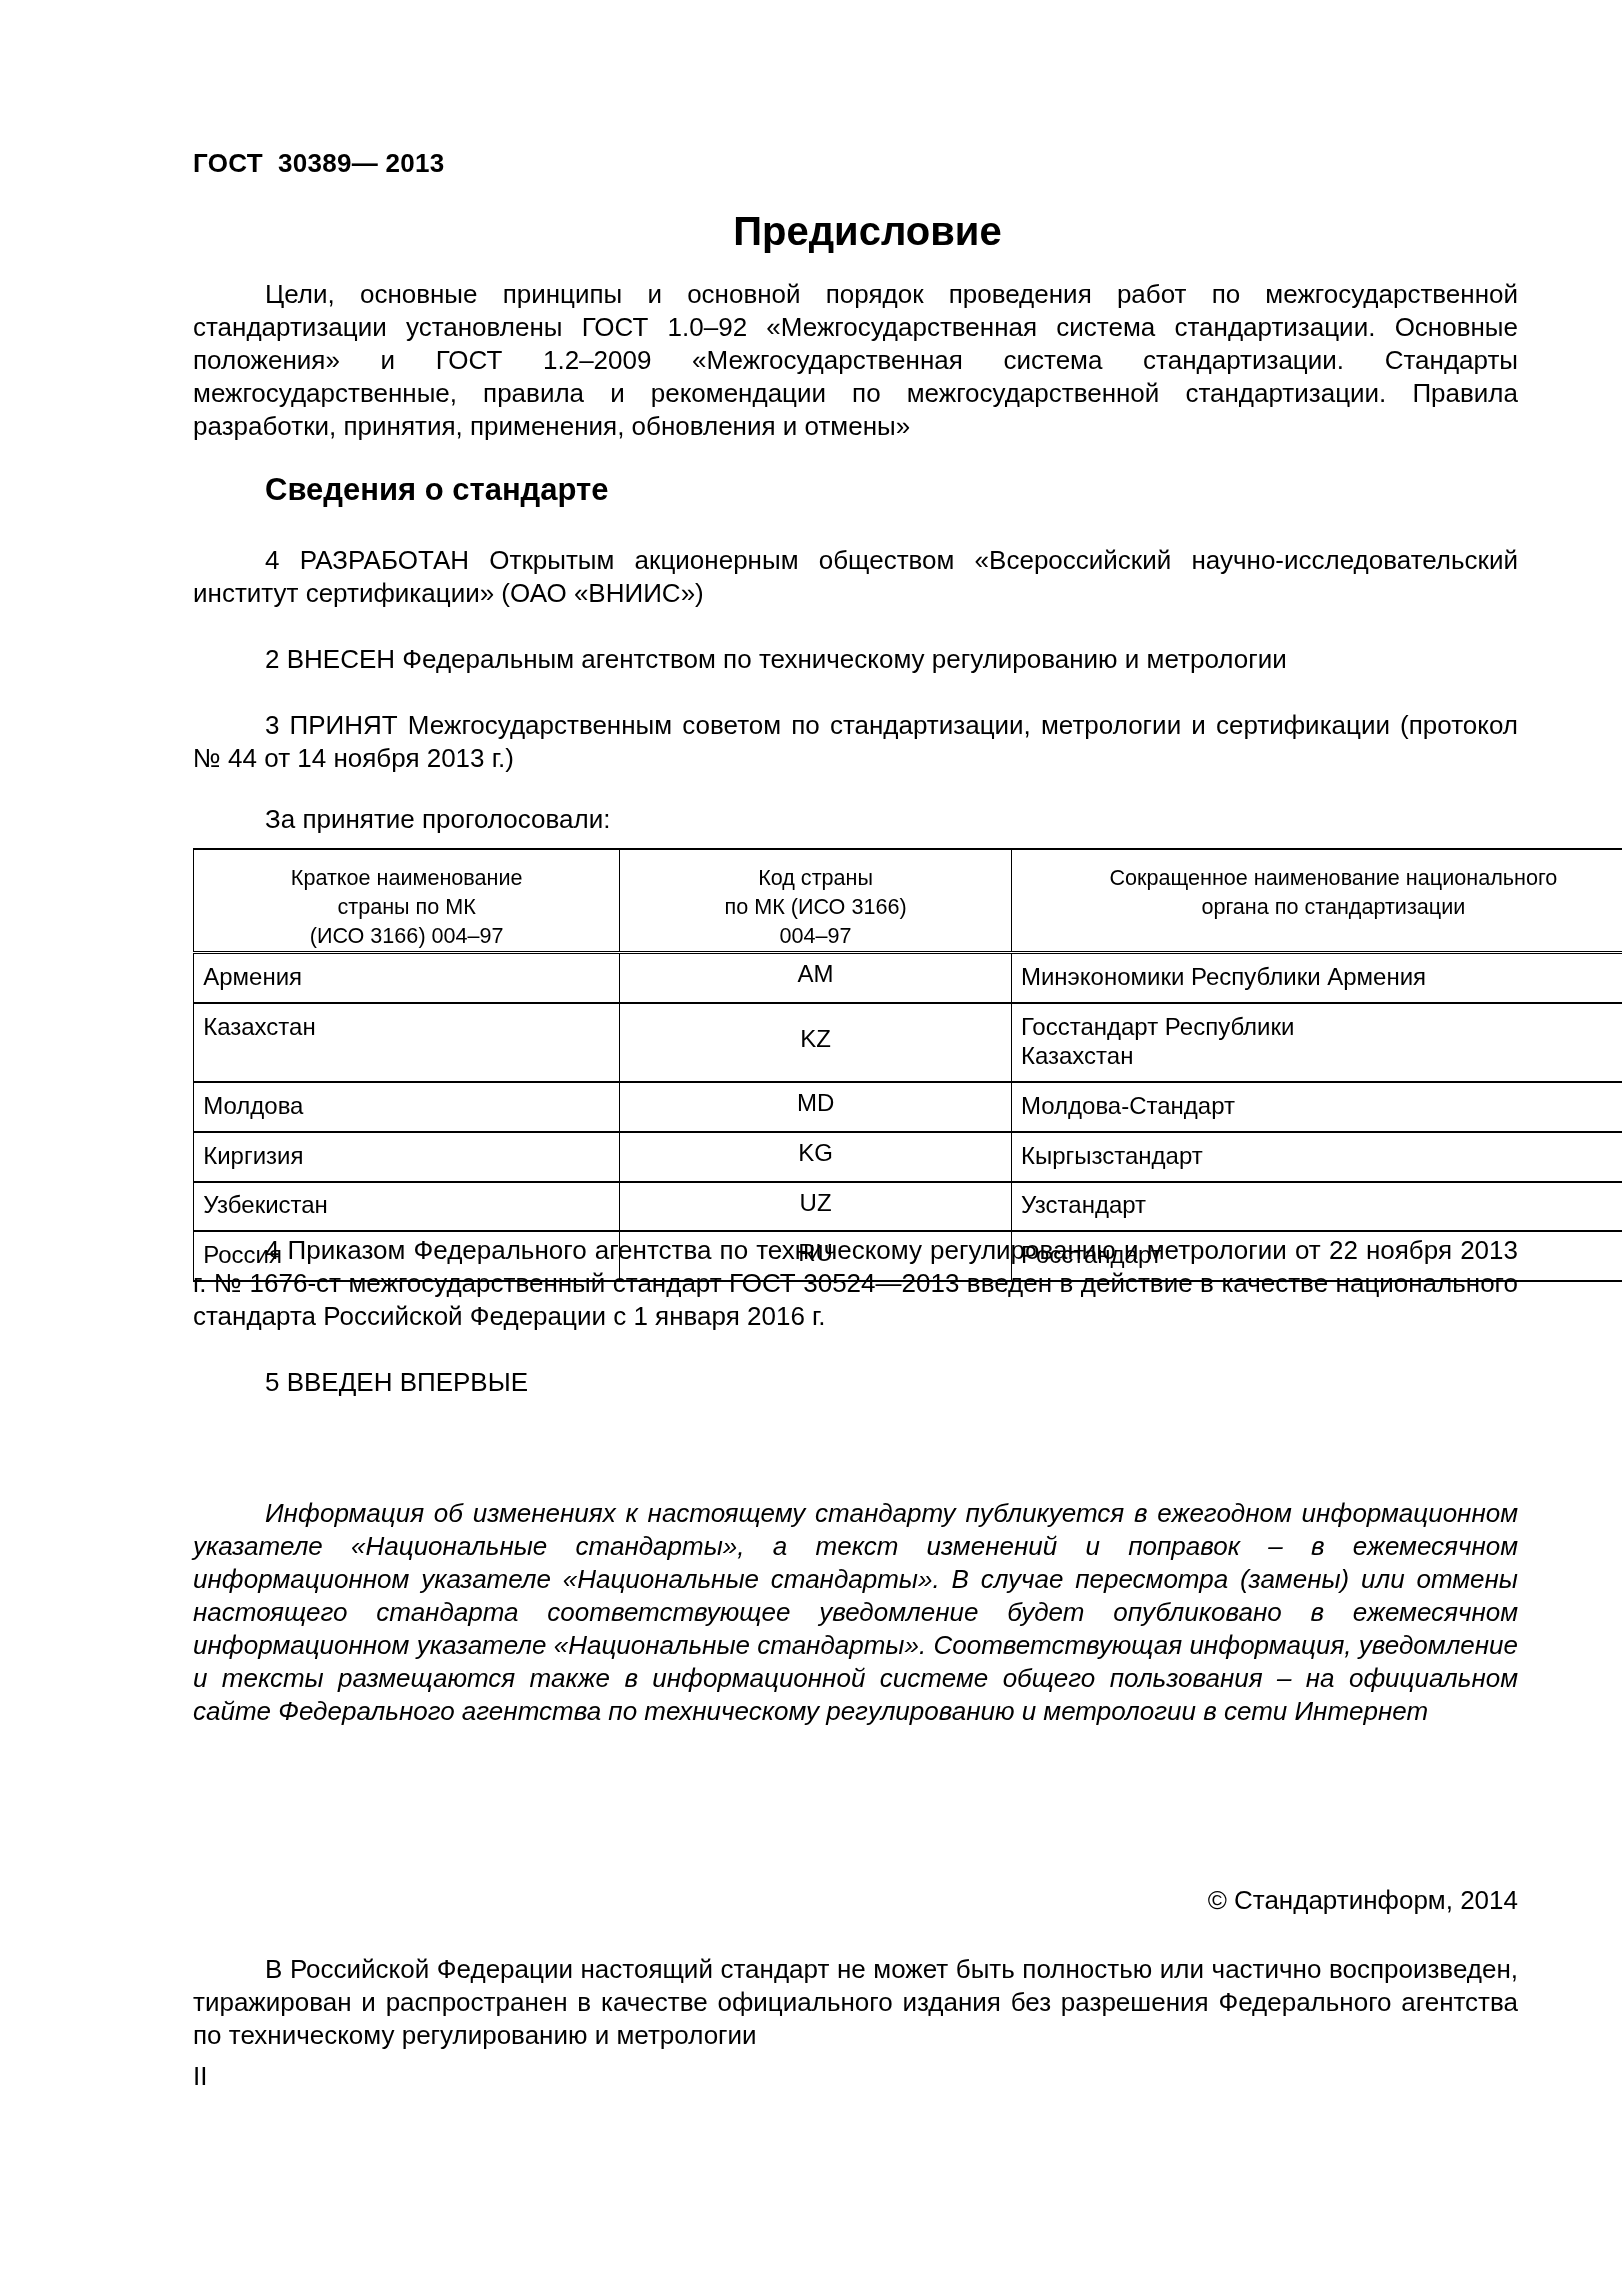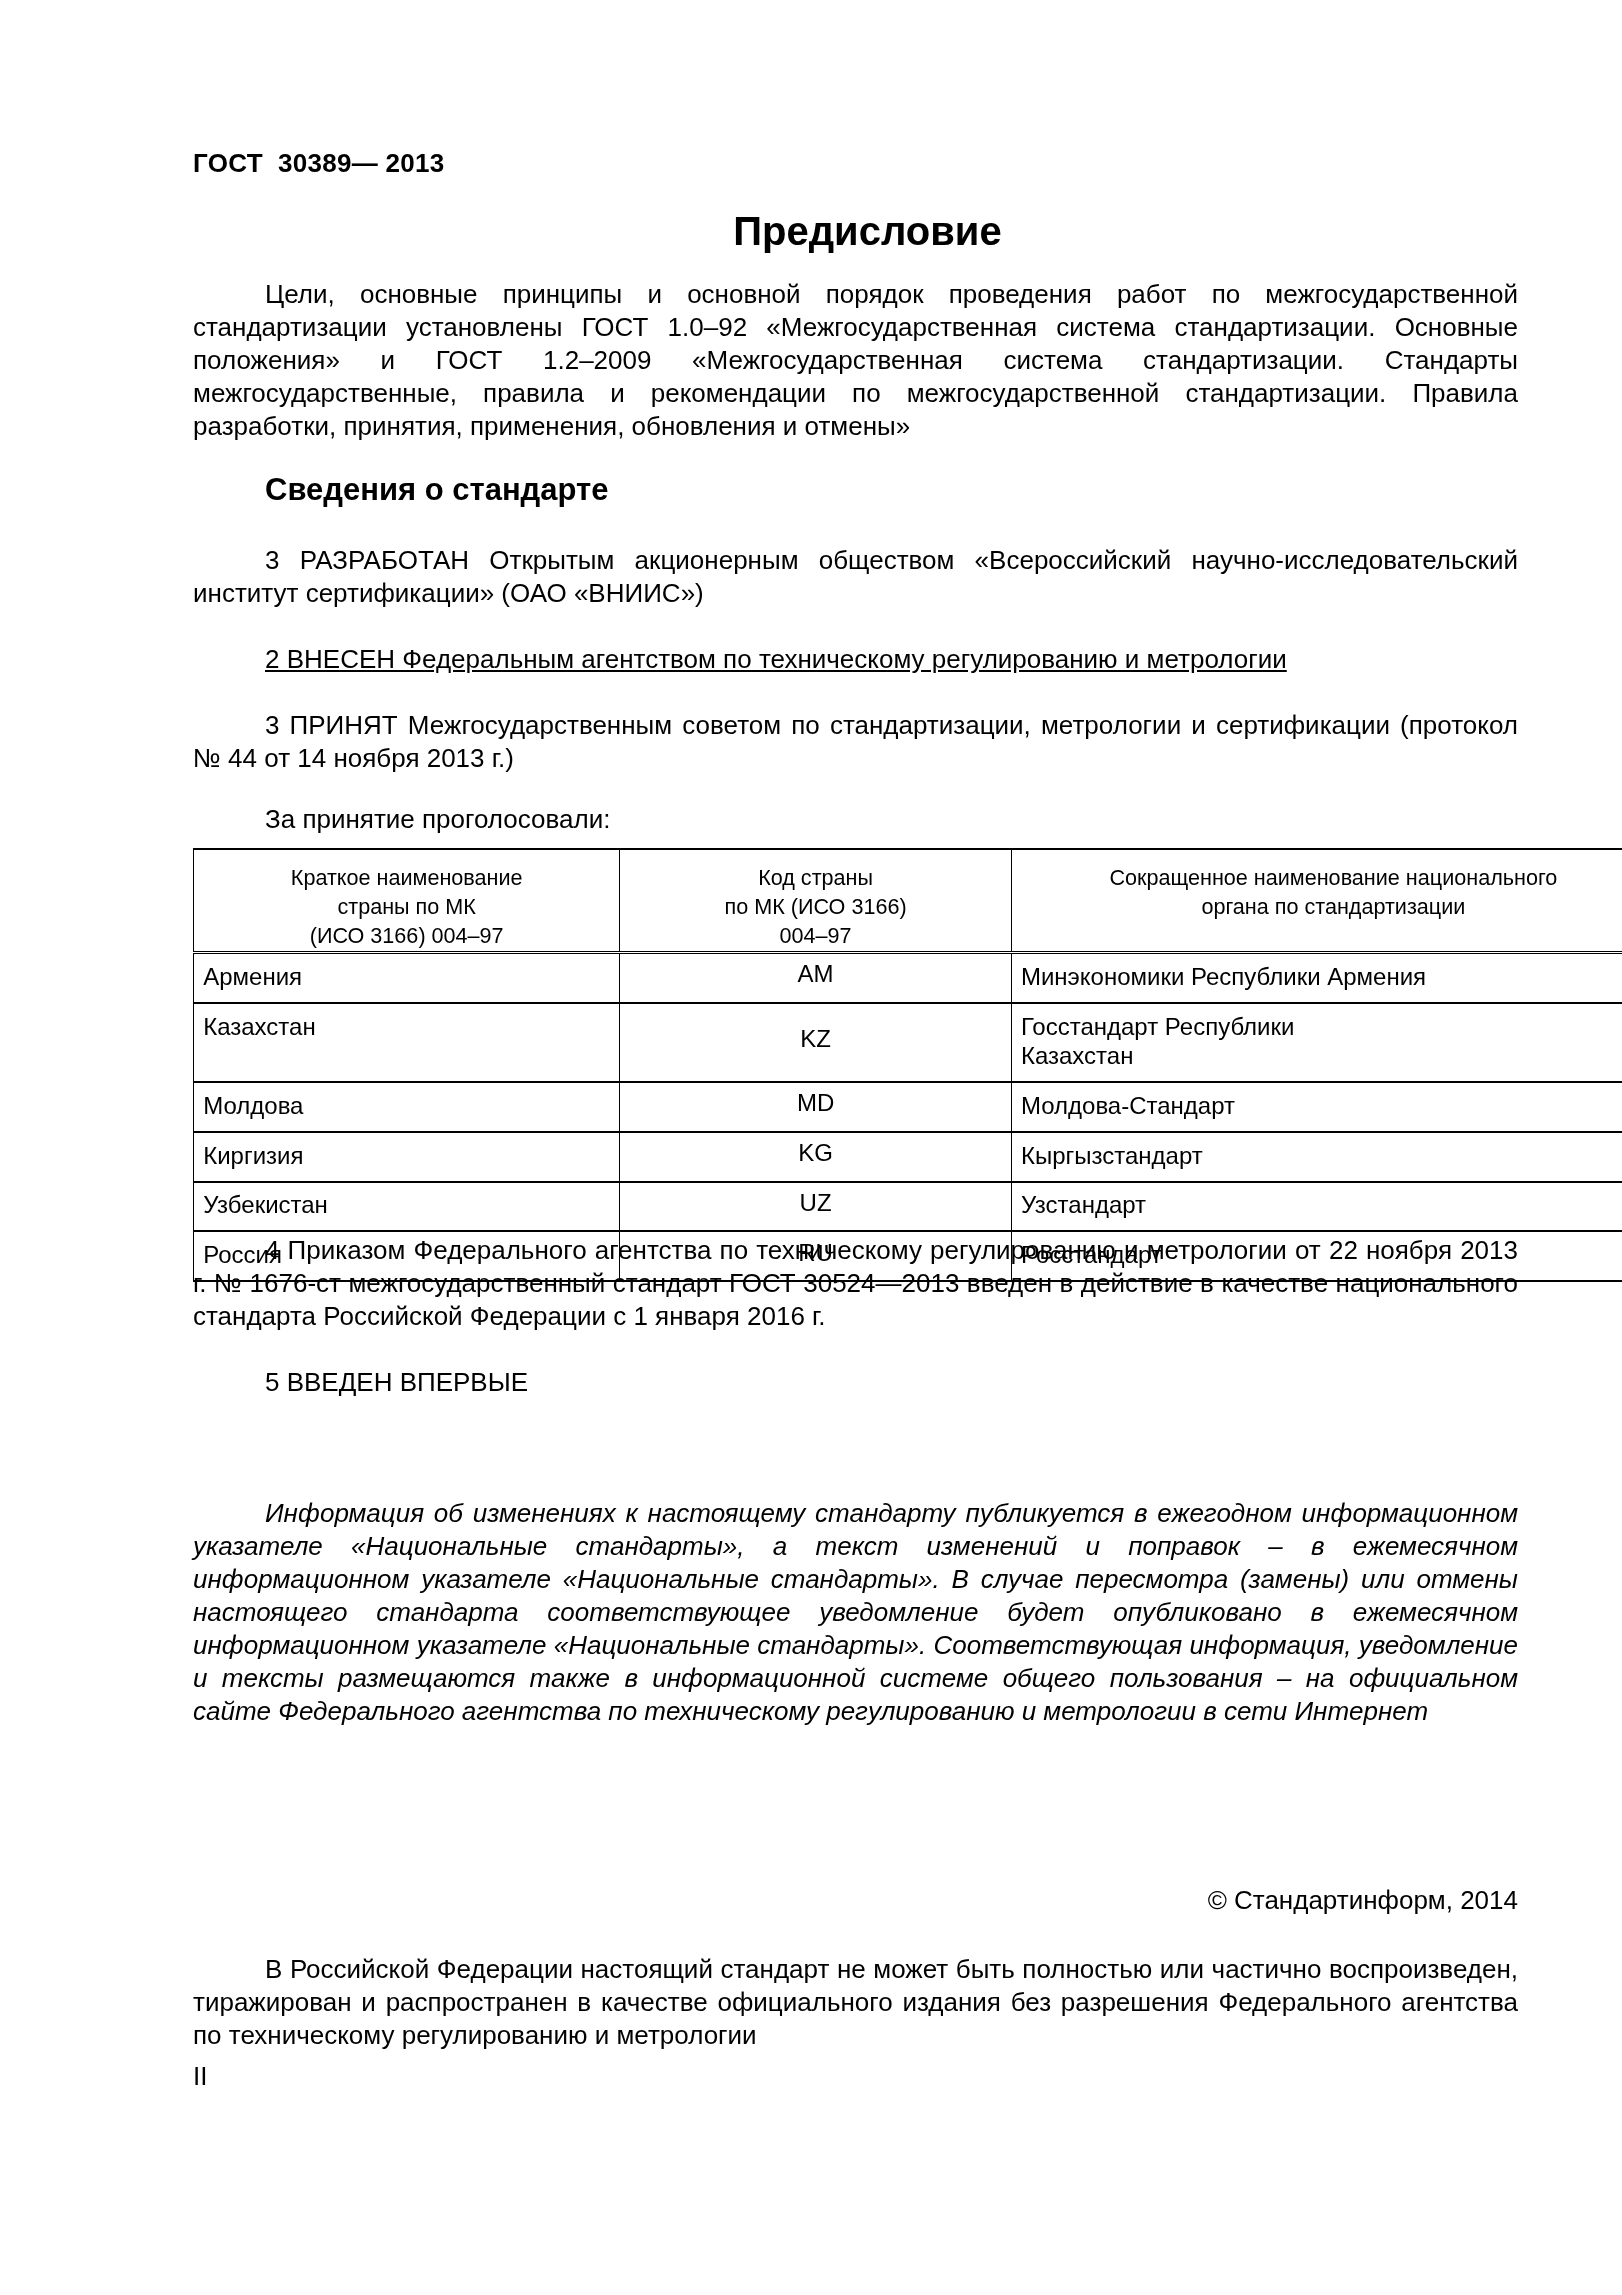--- a/index.html
+++ b/index.html
@@ -117,23 +117,23 @@
 <div class="page">
 
   <div class="doc-code">ГОСТ  30389— 2013</div>
 
   <div class="foreword-title">Предисловие</div>
 
   <p class="para last-left" style="top:278px;">Цели, основные принципы и основной порядок проведения работ по межгосударственной стандартизации установлены ГОСТ 1.0–92 «Межгосударственная система стандартизации. Основные положения» и ГОСТ 1.2–2009 «Межгосударственная система стандартизации. Стандарты межгосударственные, правила и рекомендации по межгосударственной стандартизации. Правила разработки, принятия, применения, обновления и отмены»</p>
 
   <div class="section-title">Сведения о стандарте</div>
 
-  <p class="para last-left" style="top:544px;">3 РАЗРАБОТАН Открытым акционерным обществом «Всероссийский научно-исследовательский институт сертификации» (ОАО «ВНИИС»)</p>
+  <p class="para last-left" style="top:544px;">4 РАЗРАБОТАН Открытым акционерным обществом «Всероссийский научно-исследовательский институт сертификации» (ОАО «ВНИИС»)</p>
 
-  <p class="para last-left" style="top:643px;text-decoration:underline;">2 ВНЕСЕН Федеральным агентством по техническому регулированию и метрологии</p>
+  <p class="para last-left" style="top:643px;">2 ВНЕСЕН Федеральным агентством по техническому регулированию и метрологии</p>
 
   <p class="para last-left" style="top:709px;">3 ПРИНЯТ Межгосударственным советом по стандартизации, метрологии и сертификации (протокол № 44 от 14 ноября 2013 г.)</p>
 
   <div class="votes-label">За принятие проголосовали:</div>
 
   <table class="countries">
     <thead>
       <tr>
         <th class="col-1" style="white-space:pre-line;">Краткое наименование
 страны по МК

